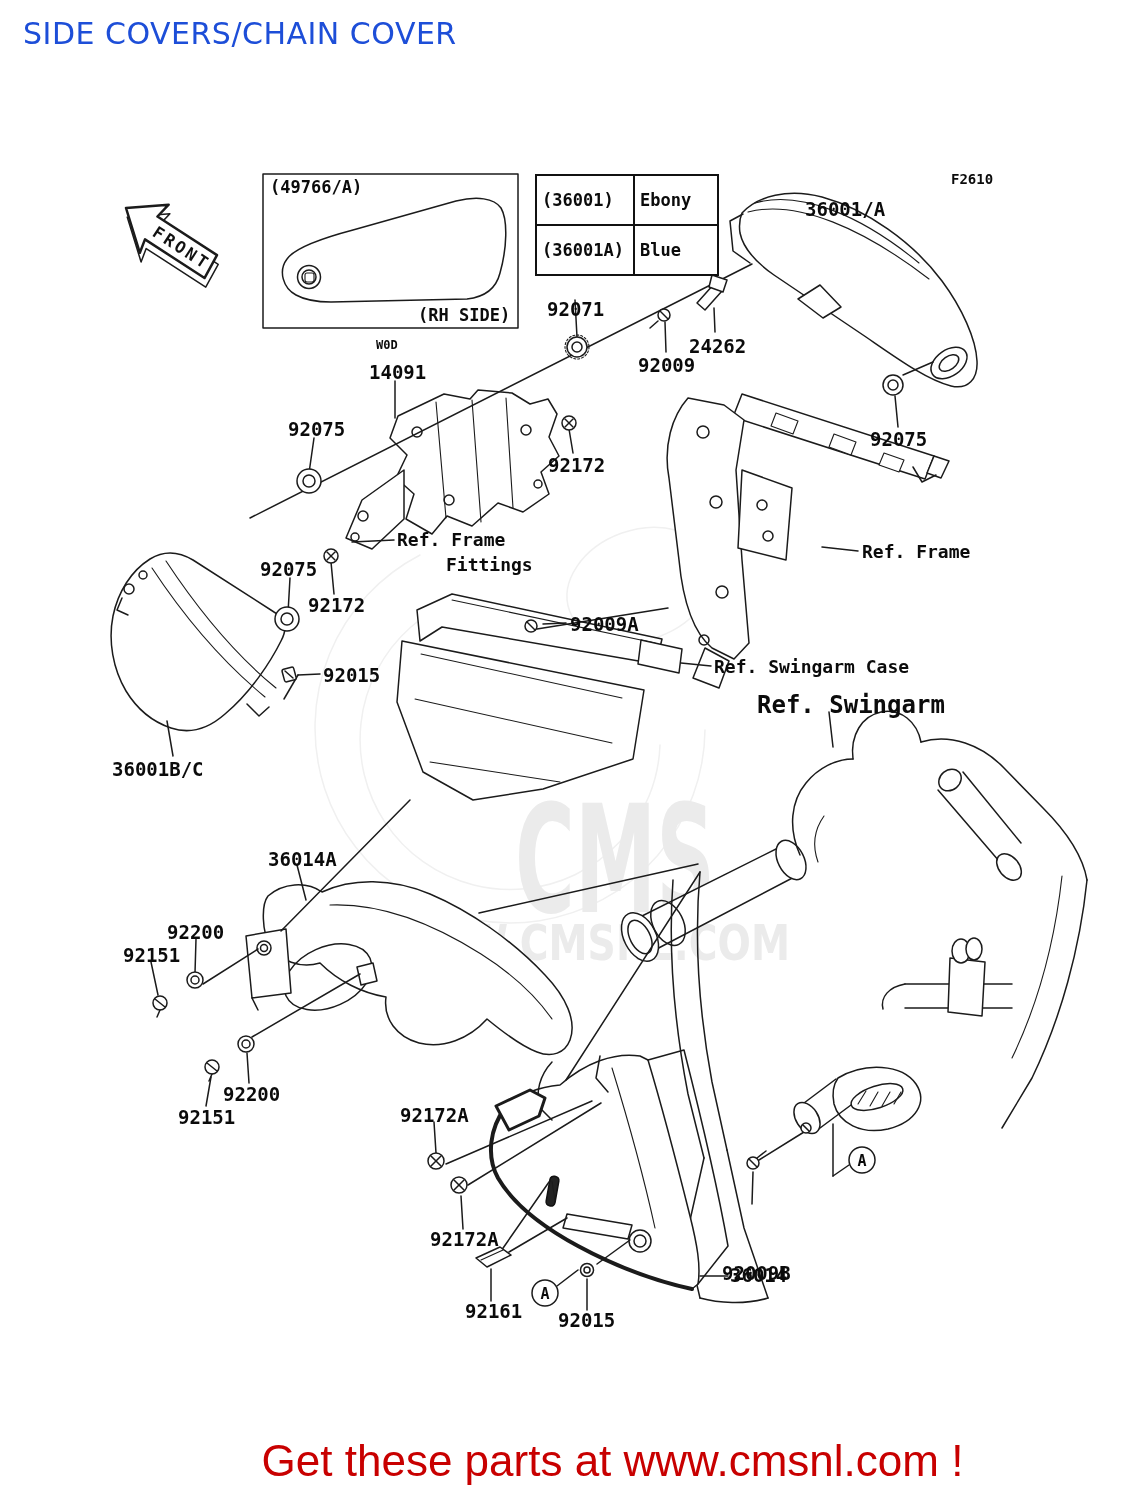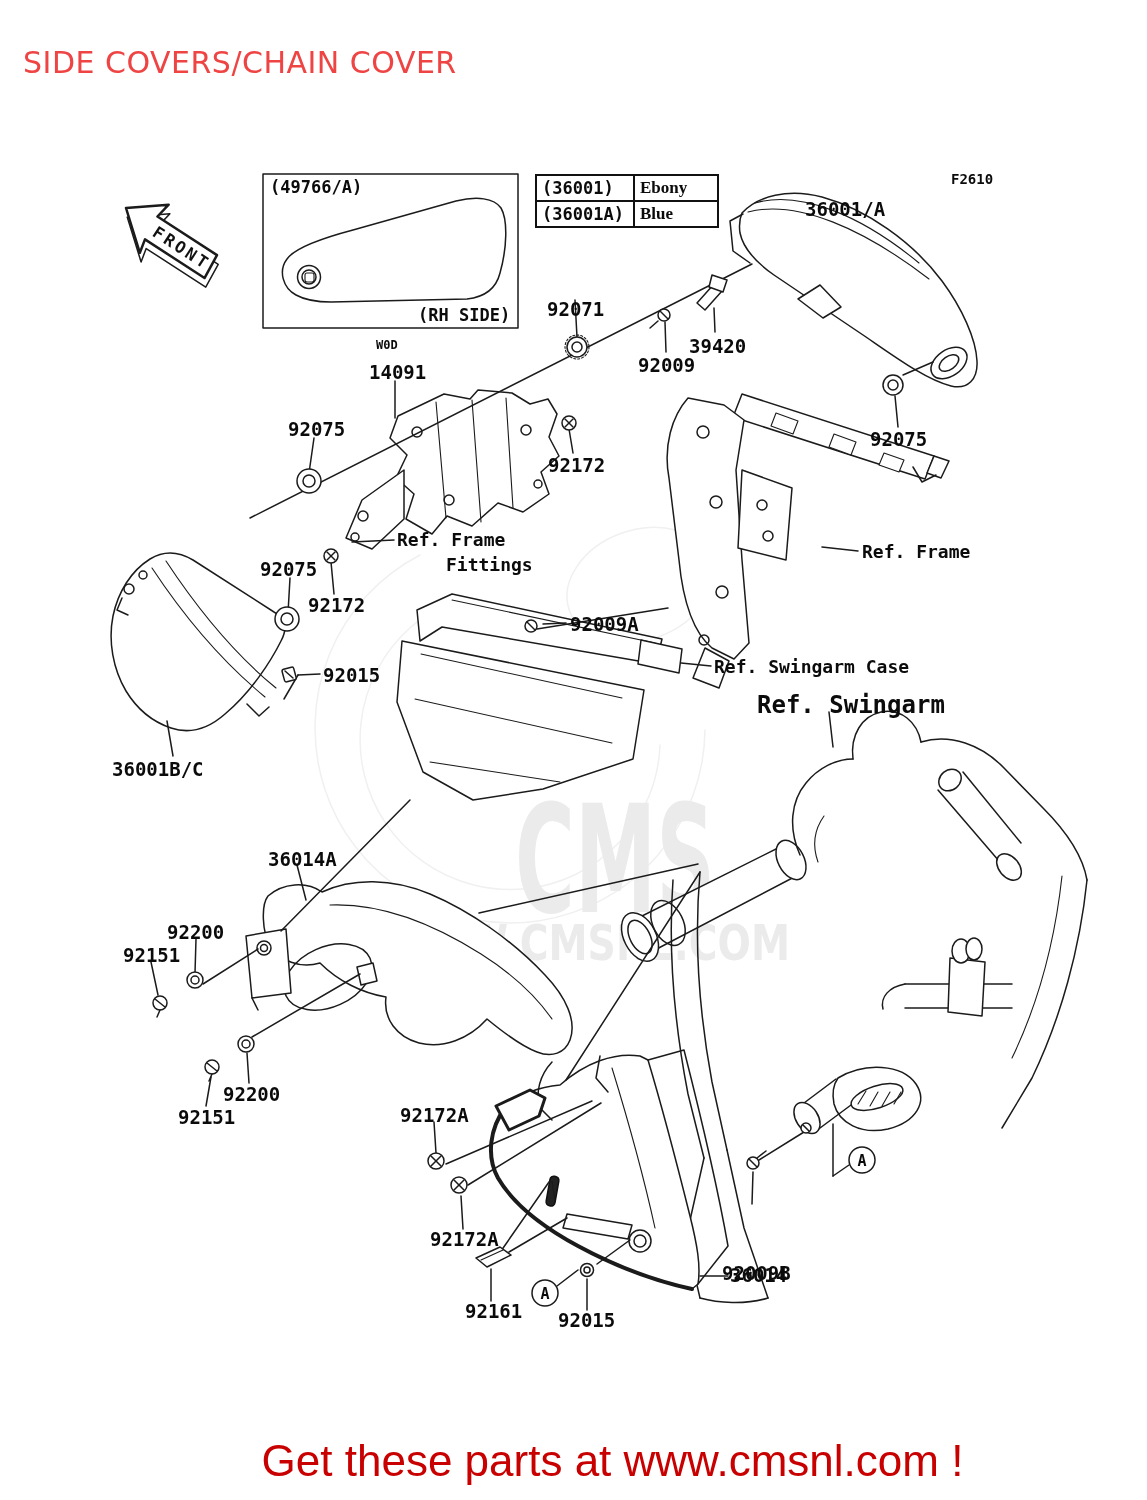--- a/index.html
+++ b/index.html
@@ -1,37 +1,37 @@
 <!DOCTYPE html>
 <html><head>
 <meta charset="utf-8">
 <style>
   html,body{margin:0;padding:0;background:#fff;}
   #page{position:relative;width:1147px;height:1500px;background:#ffffff;overflow:hidden;
         font-family:"DejaVu Sans Mono",monospace;}
   #page-title{position:absolute;left:23px;top:16px;font-family:"DejaVu Sans",sans-serif;
-        font-size:30px;color:#ef4444;letter-spacing:.5px;white-space:nowrap;margin-top:29px;}
+        font-size:30px;color:#1d4ed8;letter-spacing:.5px;white-space:nowrap;}
   #art{position:absolute;left:0;top:0;}
   #art path,#art line,#art ellipse,#art circle,#art rect,#art polyline{
         stroke:#1b1b1b;stroke-width:1.5;fill:none;stroke-linecap:round;stroke-linejoin:round;}
   #art .f{fill:#ffffff;}
   #art .t4{stroke-width:4;}
   #art .t3{stroke-width:3;}
   #art .t25{stroke-width:2.5;}
   #art .thin{stroke-width:1.1;}
   #art .dark{fill:#222;stroke:#111;}
   #art .wm{stroke:none;fill:#ebebeb;}
   #art .wmArc{stroke:#f0f0f0;fill:none;}
   #art text{stroke:none;}
   .part-label{position:absolute;font:700 19px "DejaVu Sans Mono",monospace;color:#0b0b0b;
         white-space:nowrap;line-height:1;}
   #color-table{position:absolute;left:535px;top:174px;border-collapse:collapse;}
   #color-table td{border:2px solid #111;font:700 17px "DejaVu Sans Mono",monospace;
-        color:#0b0b0b;padding:0 5px;height:24px;}
-  #color-table td.c1{width:86px;} #color-table td.c2{width:72px;font-family:Liberation Serif, serif;}
+        color:#0b0b0b;padding:12px 5px;height:24px;}
+  #color-table td.c1{width:86px;} #color-table td.c2{width:72px;}
   #footer-banner{position:absolute;left:0;top:1436px;width:100%;text-align:center;
         font-family:"Liberation Sans",sans-serif;font-size:44px;color:#c80000;white-space:nowrap;padding-left:39px;}
 </style>
 </head>
 <body>
 
 <div id="page">
 
   <div id="page-title">SIDE COVERS/CHAIN COVER</div>
 
@@ -357,21 +357,21 @@
       <td class="c1">(36001A)</td>
       <td class="c2">Blue</td>
     </tr>
   </tbody>
     </table>
 
   <div id="label-layer">
       <div class="part-label" style="left: 951px; top: 172px; font-size: 14px;">F2610</div>
       <div class="part-label" style="left: 805px; top: 175px; margin-top: 25px;">36001/A</div>
       <div class="part-label" style="left: 547px; top: 300px;">92071</div>
-      <div class="part-label" style="left: 689px; top: 337px;">39420</div>
+      <div class="part-label" style="left: 689px; top: 337px;">24262</div>
       <div class="part-label" style="left: 638px; top: 356px;">92009</div>
       <div class="part-label" style="left: 369px; top: 363px;">14091</div>
       <div class="part-label" style="left: 288px; top: 420px;">92075</div>
       <div class="part-label" style="left: 548px; top: 456px;">92172</div>
       <div class="part-label" style="left: 870px; top: 430px;">92075</div>
       <div class="part-label" style="left: 397px; top: 531px; font-size: 18px;">Ref. Frame</div>
       <div class="part-label" style="left: 446px; top: 556px; font-size: 18px;">Fittings</div>
       <div class="part-label" style="left: 862px; top: 543px; font-size: 18px;">Ref. Frame</div>
       <div class="part-label" style="left: 260px; top: 560px;">92075</div>
       <div class="part-label" style="left: 308px; top: 596px;">92172</div>

